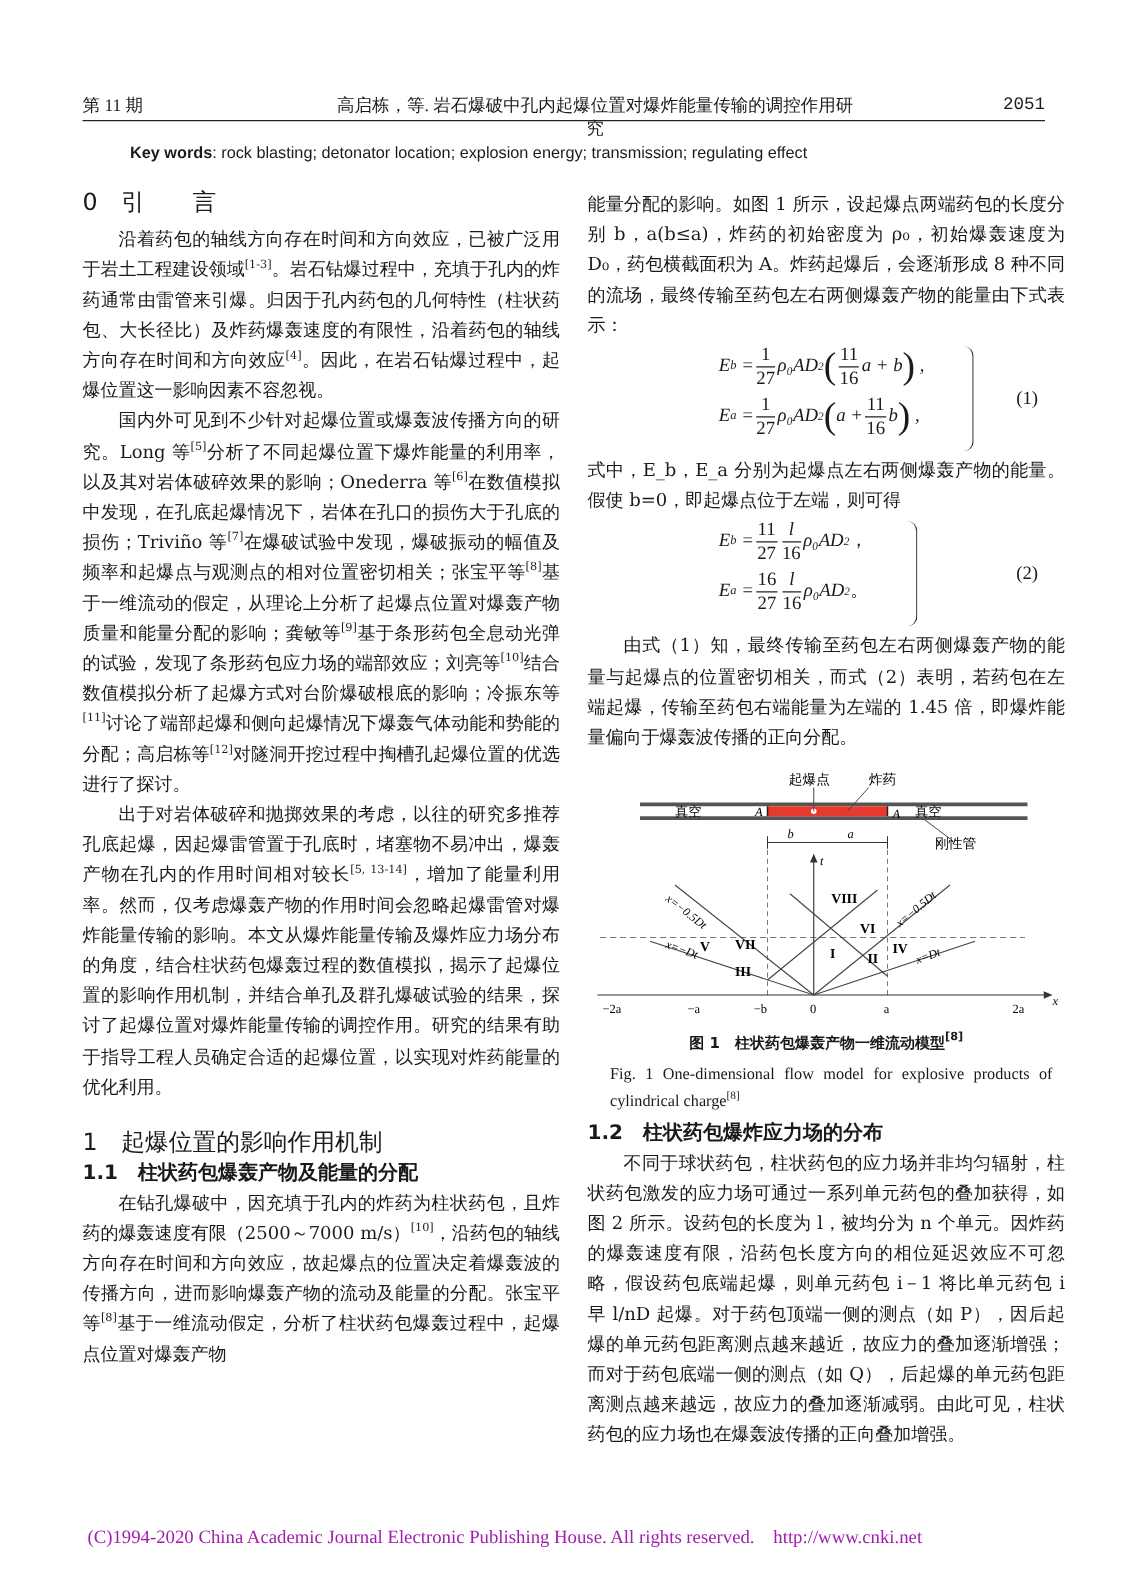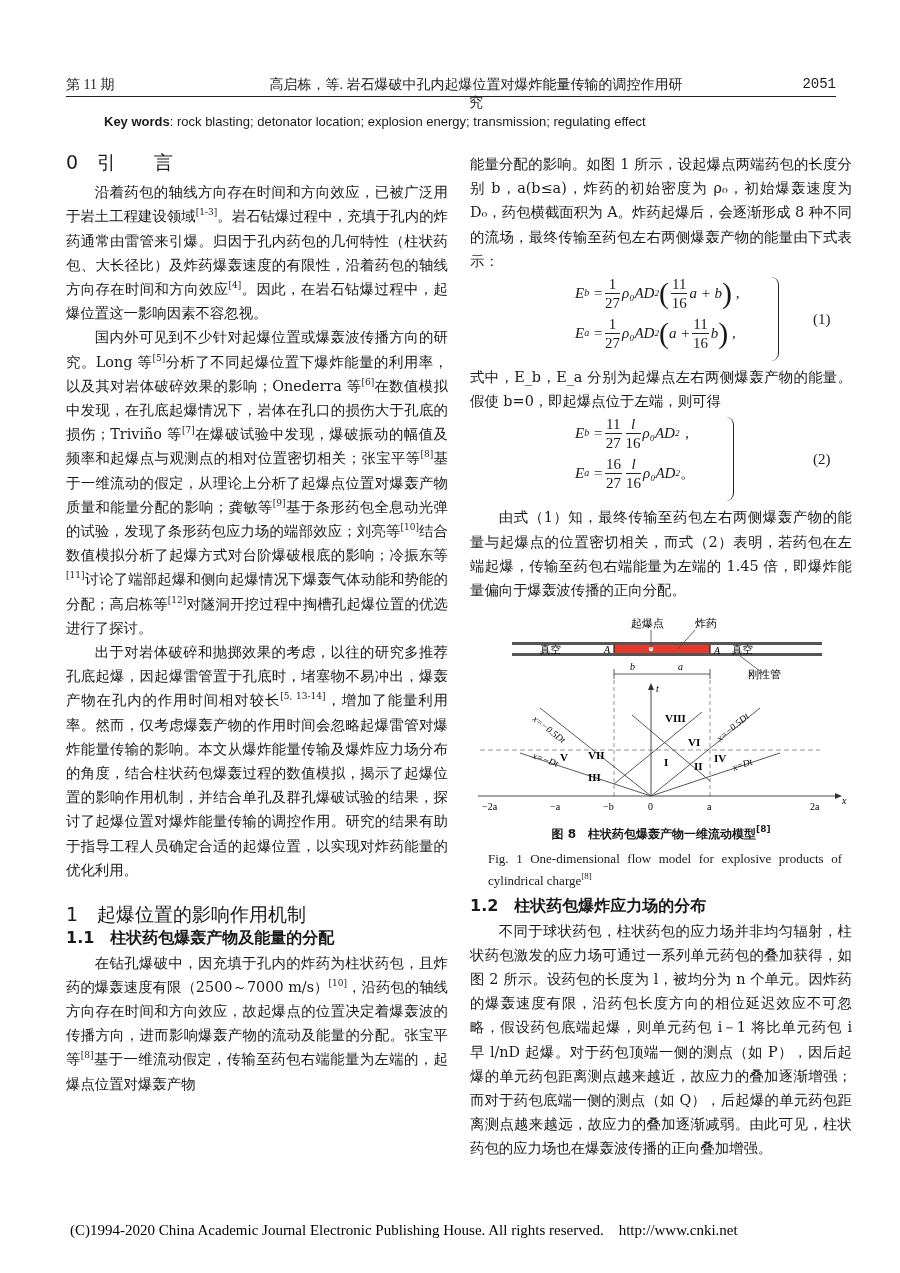--- a/index.html
+++ b/index.html
@@ -21,21 +21,21 @@
   sup { font-size:9px; line-height:0; vertical-align:6px; }
   .eq { font-family:"Liberation Serif","DejaVu Serif",serif; font-style:italic; font-size:15px; }
   .frac { display:inline-block; vertical-align:middle; text-align:center; font-style:normal; margin:0 2px; }
   .frac span { display:block; line-height:18px; }
   .frac .num { border-bottom:1px solid #222; padding:0 1px; }
   .eqline { height:40px; display:flex; align-items:center; }
   .eqnum { font-style:normal; }
   .brace { border-right:1.2px solid #222; border-top-right-radius:8px; border-bottom-right-radius:8px; }
   .cap { font-family:"DejaVu Sans",sans-serif; font-size:12px; font-weight:bold; text-align:center; }
   .capen { font-family:Liberation Serif, serif; font-size:13px; }
-  .foot { left:70px; top:1222px; font-family:"Liberation Serif",serif; font-size:15px; color:#000000;text-align:right; }
+  .foot { left:70px; top:1222px; font-family:"Liberation Serif",serif; font-size:15px; color:#a21caf;text-align:right; }
   svg text { font-family:"Liberation Serif","DejaVu Serif",serif; }
 </style>
 </head>
 <body>
 
 <div class="abs header">
   <span class="l">第 11 期</span>
   <span class="c">高启栋，等. 岩石爆破中孔内起爆位置对爆炸能量传输的调控作用研究</span>
   <span class="r">2051</span>
 </div>
@@ -44,21 +44,21 @@
   <b>Key words</b><span>: rock blasting; detonator location; explosion energy; transmission; regulating effect</span>
 </div>
 
 <div class="abs col" style="left:66px; top:150px;">
   <p class="h1" style="margin-bottom:6px;">0　引　　言</p>
   <p class="ind"><span>沿着药包的轴线方向存在时间和方向效应，已被广泛用于岩土工程建设领域</span><sup>[1-3]</sup><span>。岩石钻爆过程中，充填于孔内的炸药通常由雷管来引爆。归因于孔内药包的几何特性（柱状药包、大长径比）及炸药爆轰速度的有限性，沿着药包的轴线方向存在时间和方向效应</span><sup>[4]</sup><span>。因此，在岩石钻爆过程中，起爆位置这一影响因素不容忽视。</span></p>
   <p class="ind"><span>国内外可见到不少针对起爆位置或爆轰波传播方向的研究。Long 等</span><sup>[5]</sup><span>分析了不同起爆位置下爆炸能量的利用率，以及其对岩体破碎效果的影响；Onederra 等</span><sup>[6]</sup><span>在数值模拟中发现，在孔底起爆情况下，岩体在孔口的损伤大于孔底的损伤；Triviño 等</span><sup>[7]</sup><span>在爆破试验中发现，爆破振动的幅值及频率和起爆点与观测点的相对位置密切相关；张宝平等</span><sup>[8]</sup><span>基于一维流动的假定，从理论上分析了起爆点位置对爆轰产物质量和能量分配的影响；龚敏等</span><sup>[9]</sup><span>基于条形药包全息动光弹的试验，发现了条形药包应力场的端部效应；刘亮等</span><sup>[10]</sup><span>结合数值模拟分析了起爆方式对台阶爆破根底的影响；冷振东等</span><sup>[11]</sup><span>讨论了端部起爆和侧向起爆情况下爆轰气体动能和势能的分配；高启栋等</span><sup>[12]</sup><span>对隧洞开挖过程中掏槽孔起爆位置的优选进行了探讨。</span></p>
   <p class="ind"><span>出于对岩体破碎和抛掷效果的考虑，以往的研究多推荐孔底起爆，因起爆雷管置于孔底时，堵塞物不易冲出，爆轰产物在孔内的作用时间相对较长</span><sup>[5, 13-14]</sup><span>，增加了能量利用率。然而，仅考虑爆轰产物的作用时间会忽略起爆雷管对爆炸能量传输的影响。本文从爆炸能量传输及爆炸应力场分布的角度，结合柱状药包爆轰过程的数值模拟，揭示了起爆位置的影响作用机制，并结合单孔及群孔爆破试验的结果，探讨了起爆位置对爆炸能量传输的调控作用。研究的结果有助于指导工程人员确定合适的起爆位置，以实现对炸药能量的优化利用。</span></p>
   <p class="h1" style="margin-top:20px; margin-bottom:0;">1　起爆位置的影响作用机制</p>
   <p class="h2">1.1　柱状药包爆轰产物及能量的分配</p>
-  <p class="ind"><span>在钻孔爆破中，因充填于孔内的炸药为柱状药包，且炸药的爆轰速度有限（2500～7000 m/s）</span><sup>[10]</sup><span>，沿药包的轴线方向存在时间和方向效应，故起爆点的位置决定着爆轰波的传播方向，进而影响爆轰产物的流动及能量的分配。张宝平等</span><sup>[8]</sup><span id="left-tail">基于一维流动假定，传输至药包右端能量为左端的，起爆点位置对爆轰产物</span></p>
+  <p class="ind"><span>在钻孔爆破中，因充填于孔内的炸药为柱状药包，且炸药的爆轰速度有限（2500～7000 m/s）</span><sup>[10]</sup><span>，沿药包的轴线方向存在时间和方向效应，故起爆点的位置决定着爆轰波的传播方向，进而影响爆轰产物的流动及能量的分配。张宝平等</span><sup>[8]</sup><span id="left-tail">基于一维流动假定，分析了柱状药包爆轰过程中，起爆点位置对爆轰产物</span></p>
 </div>
 
 <div class="abs col" style="left:470px; top:152px;">
   <p id="right-head">能量分配的影响。如图 1 所示，设起爆点两端药包的长度分别 b，a(b≤a)，炸药的初始密度为 ρ₀，初始爆轰速度为 D₀，药包横截面积为 A。炸药起爆后，会逐渐形成 8 种不同的流场，最终传输至药包左右两侧爆轰产物的能量由下式表示：</p>
 
   <div class="eq" style="position:relative; height:92px; margin-left:105px;">
     <div class="brace" style="position:absolute; left:195px; top:4px; width:8px; height:84px;"></div>
     <div class="eqline">
       <span>E</span><sub style="font-size:10px">b</sub>&nbsp;=
       <span class="frac">
@@ -192,21 +192,21 @@
       <g font-size="10">
         <text x="12" y="194">−2a</text>
         <text x="80" y="194">−a</text>
         <text x="133" y="194">−b</text>
         <text x="178" y="194">0</text>
         <text x="237" y="194">a</text>
         <text x="340" y="194">2a</text>
       </g>
     </svg>
   </div>
-  <div class="cap" style="margin-top:6px;"><span>图 8　柱状药包爆轰产物一维流动模型</span><sup>[8]</sup></div>
+  <div class="cap" style="margin-top:6px;"><span>图 1　柱状药包爆轰产物一维流动模型</span><sup>[8]</sup></div>
   <div class="capen" style="padding-left:18px; padding-right:10px; line-height:22px; margin-top:2px; text-indent:0;"><span>Fig. 1 One-dimensional flow model for explosive products of cylindrical charge</span><sup>[8]</sup></div>
   <p class="h2" style="font-weight:bold; margin-top:2px;">1.2　柱状药包爆炸应力场的分布</p>
   <p class="ind">不同于球状药包，柱状药包的应力场并非均匀辐射，柱状药包激发的应力场可通过一系列单元药包的叠加获得，如图 2 所示。设药包的长度为 l，被均分为 n 个单元。因炸药的爆轰速度有限，沿药包长度方向的相位延迟效应不可忽略，假设药包底端起爆，则单元药包 i－1 将比单元药包 i 早 l/nD 起爆。对于药包顶端一侧的测点（如 P），因后起爆的单元药包距离测点越来越近，故应力的叠加逐渐增强；而对于药包底端一侧的测点（如 Q），后起爆的单元药包距离测点越来越远，故应力的叠加逐渐减弱。由此可见，柱状药包的应力场也在爆轰波传播的正向叠加增强。</p>
 </div>
 
 <div class="abs foot">
   <span>(C)1994-2020 China Academic Journal Electronic Publishing House. All rights reserved.</span>&nbsp;&nbsp;&nbsp;&nbsp;<span>http://www.cnki.net</span>
 </div>
 
 </body></html>

